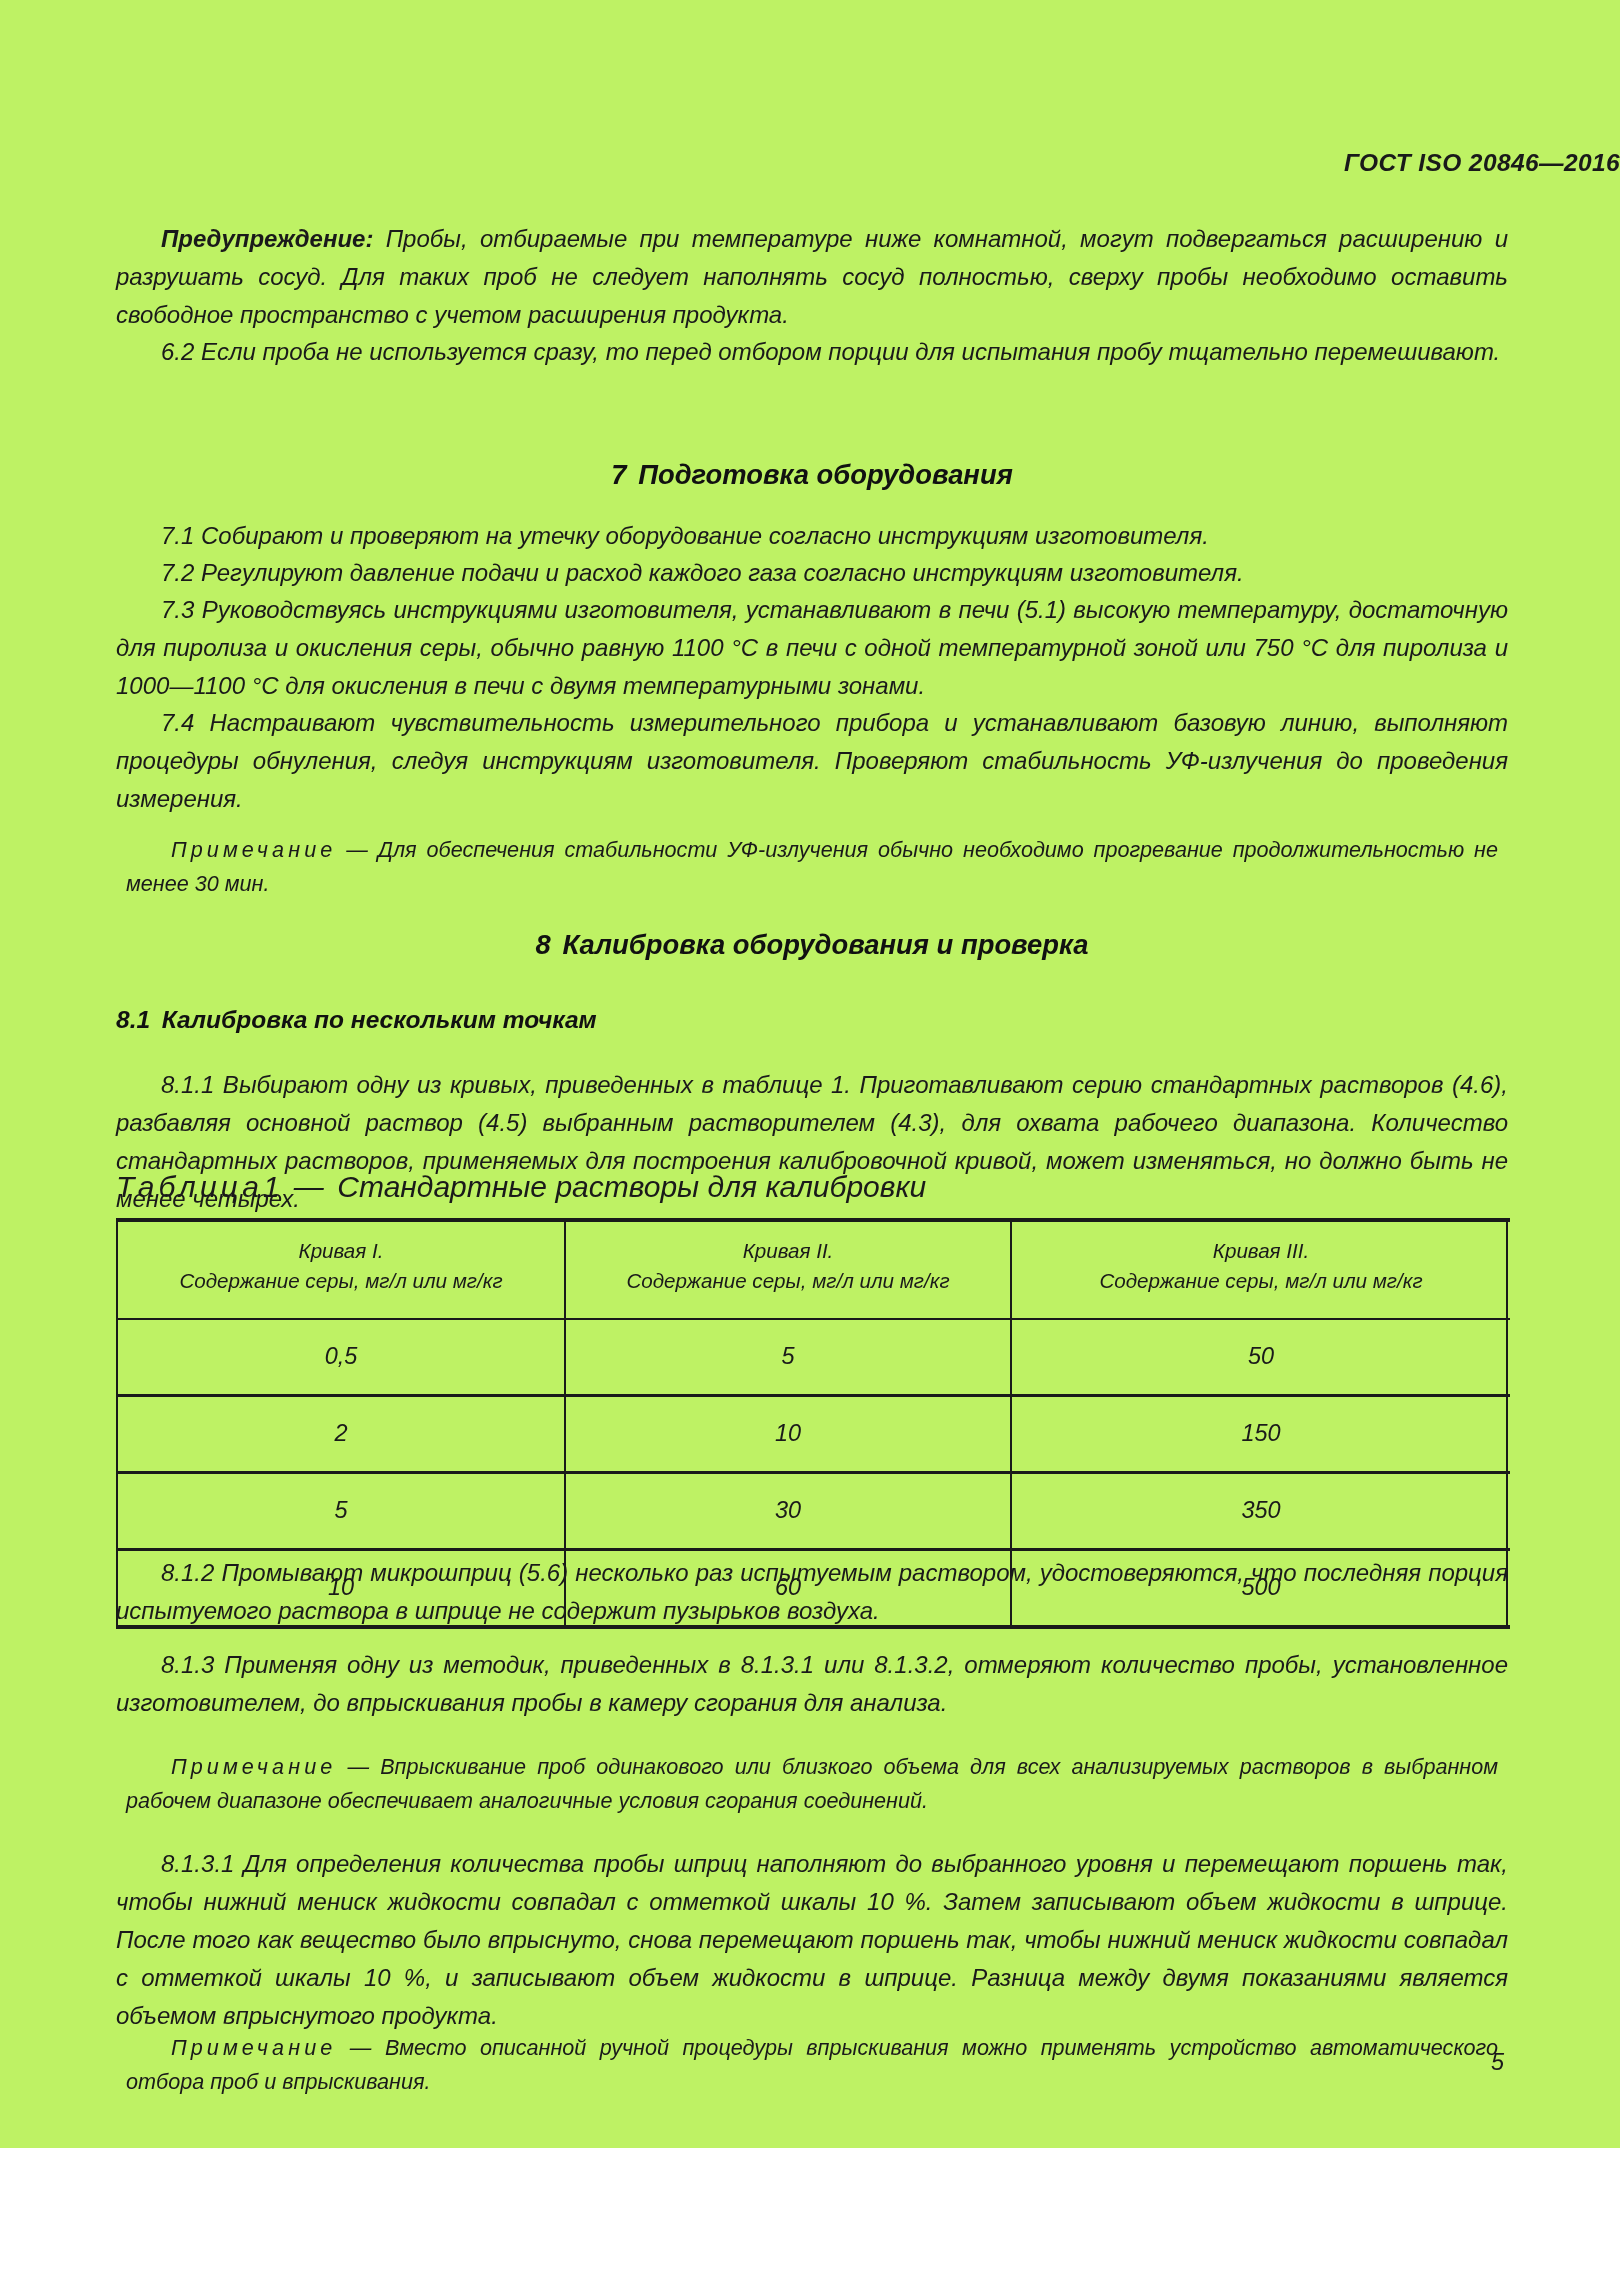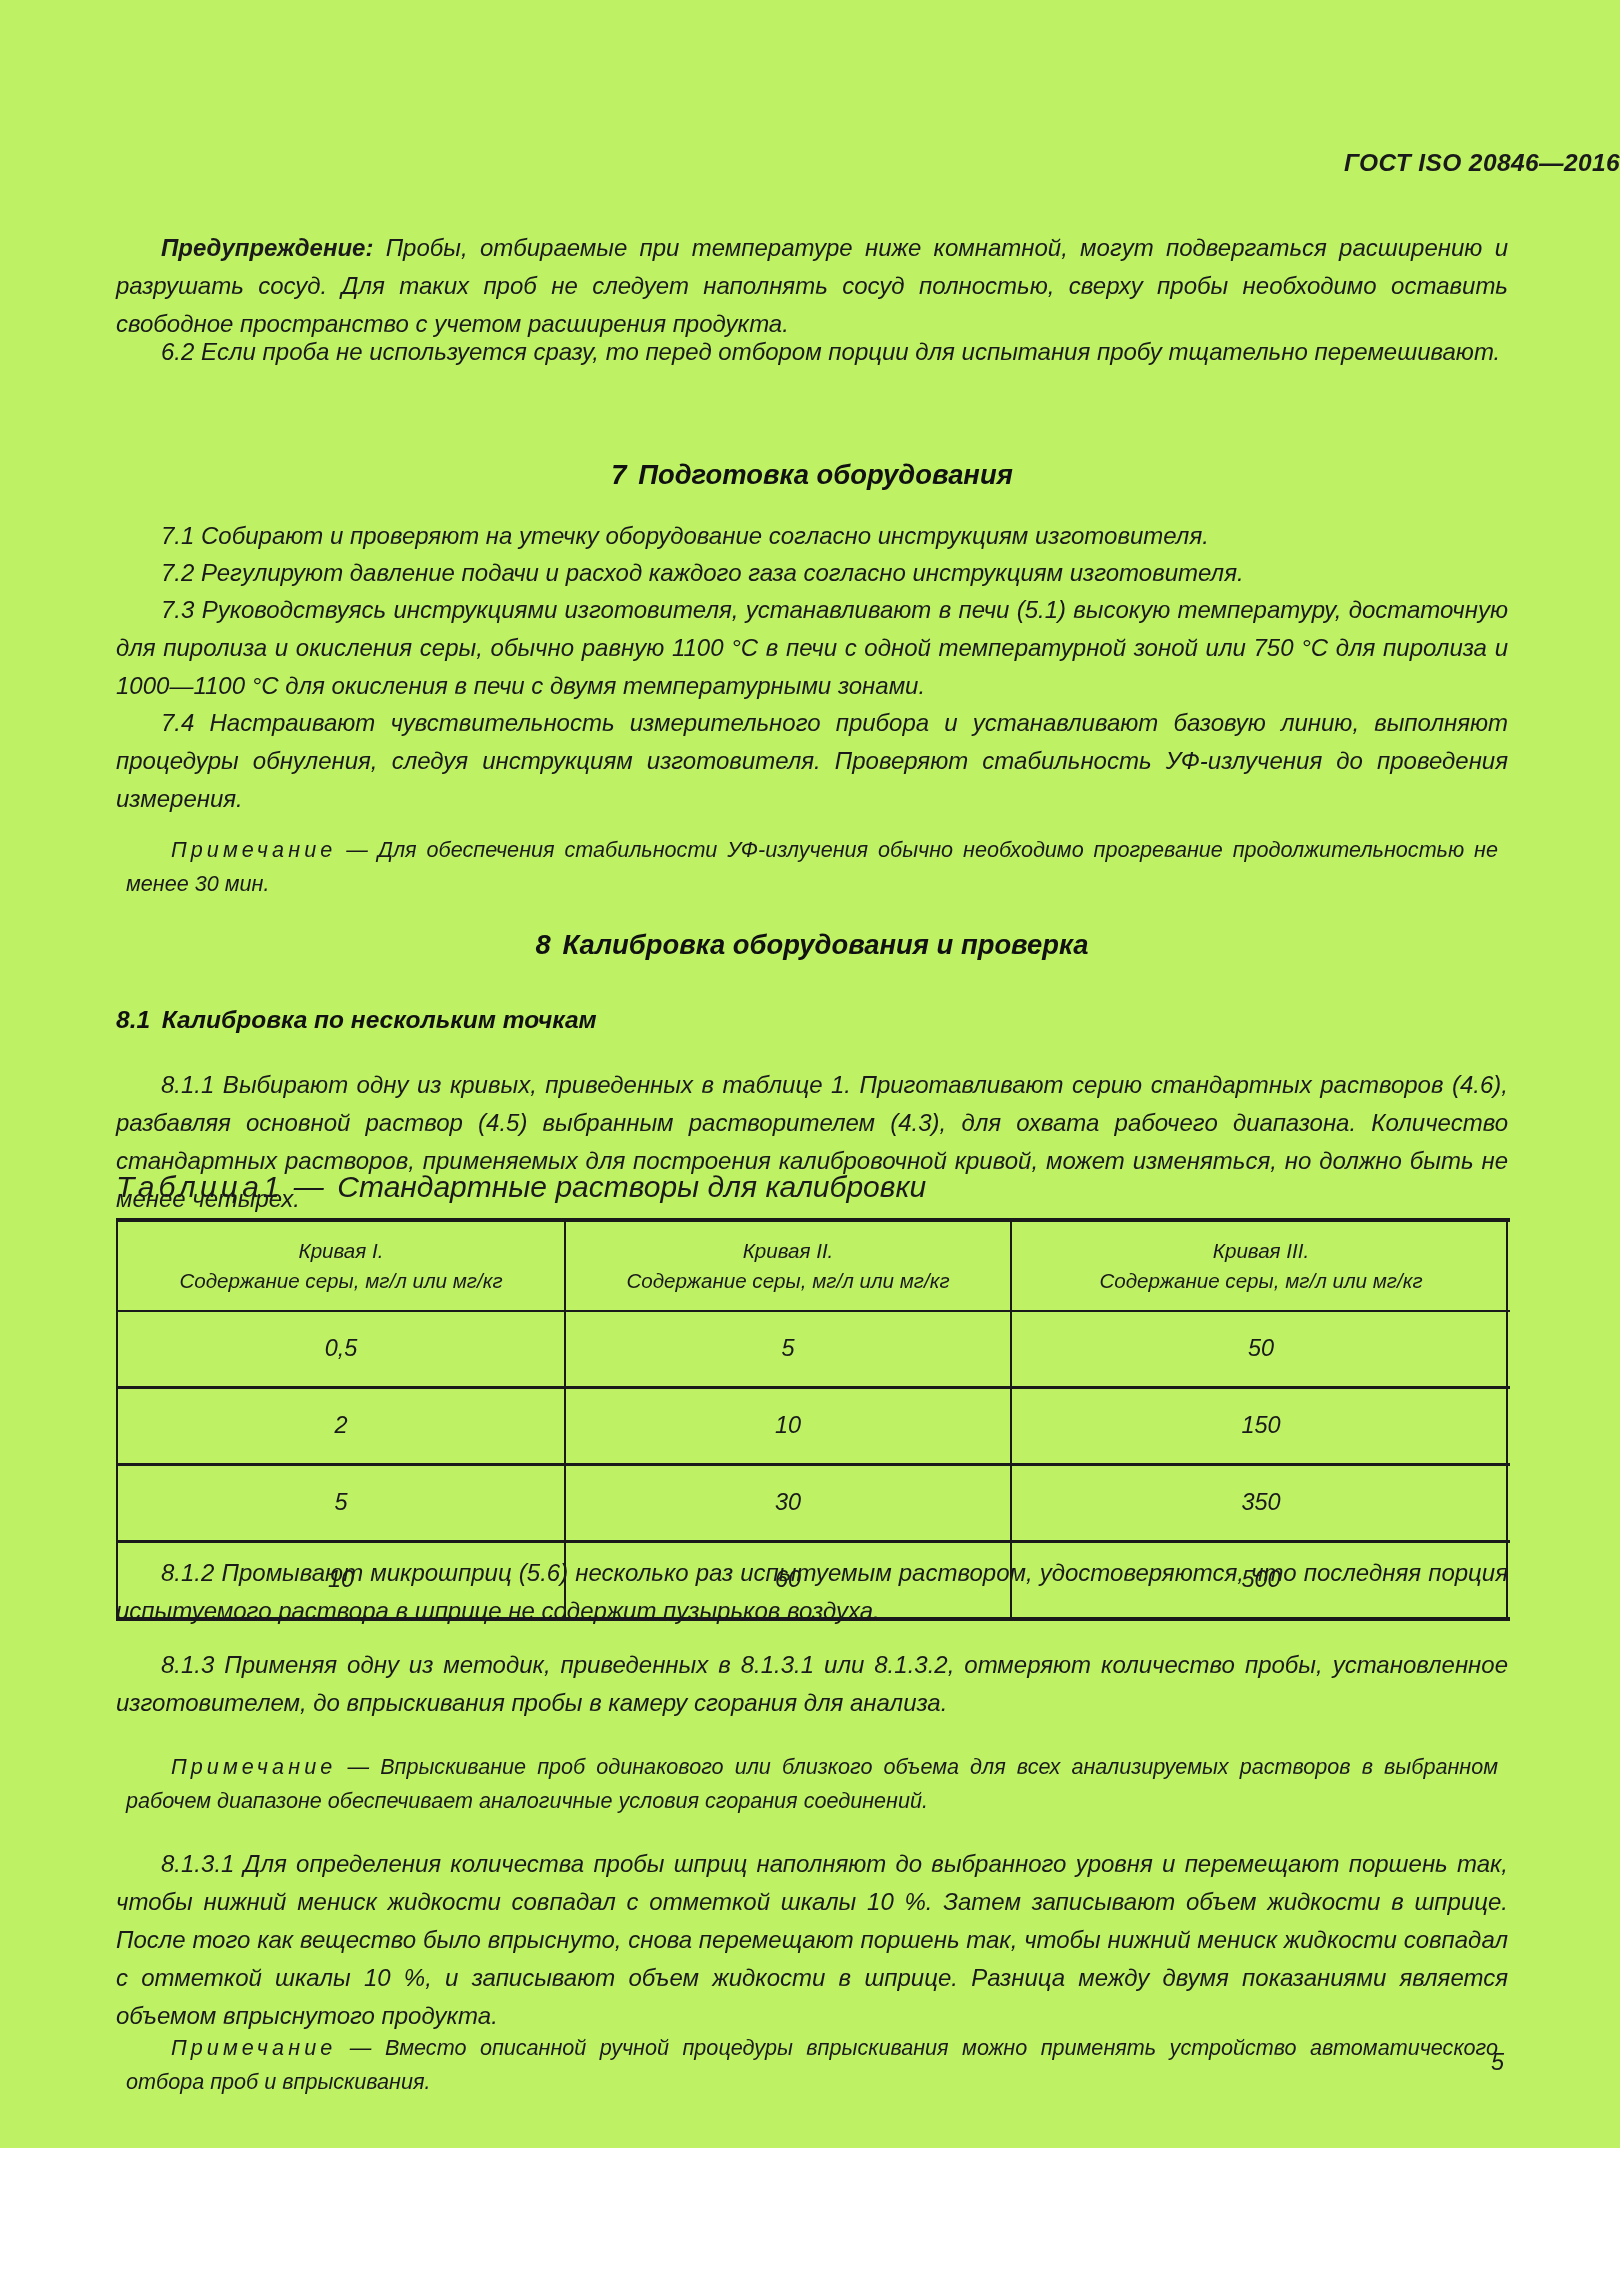--- a/index.html
+++ b/index.html
@@ -133,21 +133,21 @@
   }
   table.std-table th:first-child,
   table.std-table td:first-child {
     border-left: none;
   }
   table.std-table thead th {
     font-weight: normal;
     font-size: 20.6px;
     line-height: 30px;
     padding-top: 13.7px;
-    padding-bottom: 14px;
+    padding-bottom: 22px;
   }
   table.std-table tbody td {
     font-size: 23.5px;
     height: 74px;
   }
   .thead-row th {
     border-top: 4.9px solid #1a1a1a;
     border-bottom: 2px solid #1a1a1a;
   }
   tbody tr td {
@@ -177,21 +177,21 @@
 <body>
 
 <div class="page">
 
   <div class="doc-header">
     <span>ГОСТ ISO 20846—2016</span>
   </div>
 
   <div class="content">
 
-    <div class="body-block" style="top:229px;">
+    <div class="body-block" style="top:220px;">
       <p class="para indent"><span class="bold">Предупреждение:</span><span> Пробы, отбираемые при температуре ниже комнатной, могут подвергаться расширению и разрушать сосуд. Для таких проб не следует наполнять сосуд полностью, сверху пробы необходимо оставить свободное пространство с учетом расширения продукта.</span></p>
     </div>
 
     <div class="body-block" style="top:333px;">
       <p class="para indent">6.2  Если проба не используется сразу, то перед отбором порции для испытания пробу тщательно перемешивают.</p>
     </div>
 
     <div class="body-block" style="top:446px;">
       <h2 class="sec-heading"><span>7</span><span class="num-gap"></span><span>Подготовка оборудования</span></h2>
     </div>

